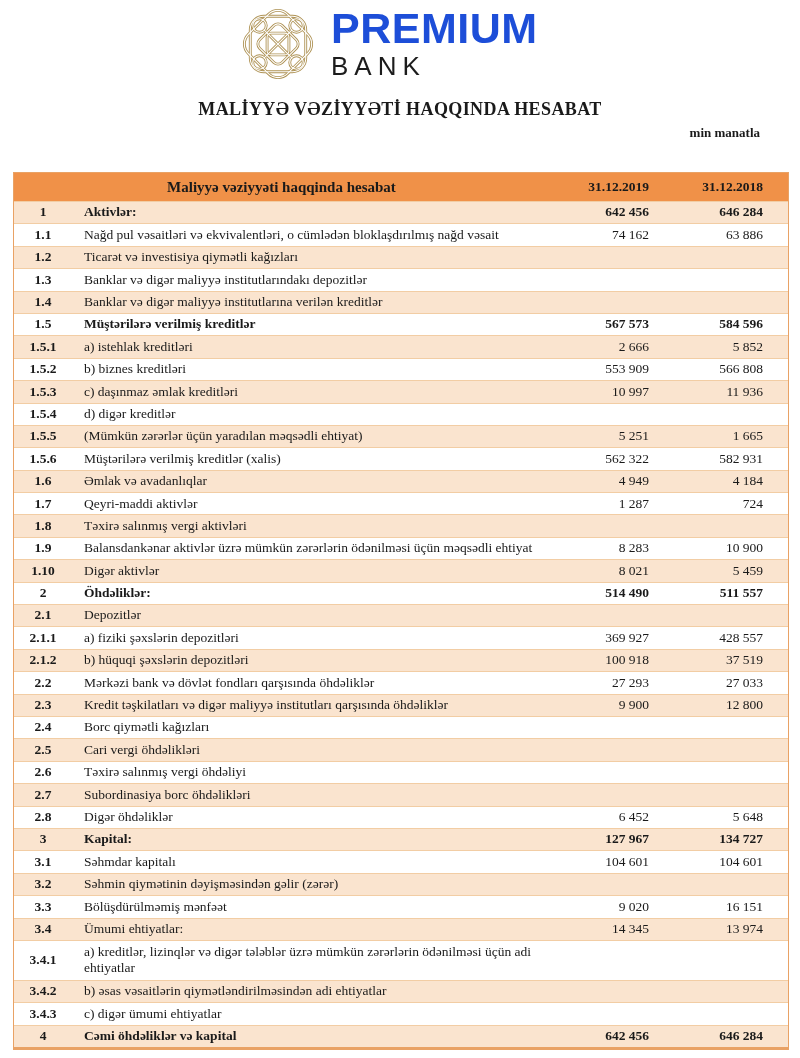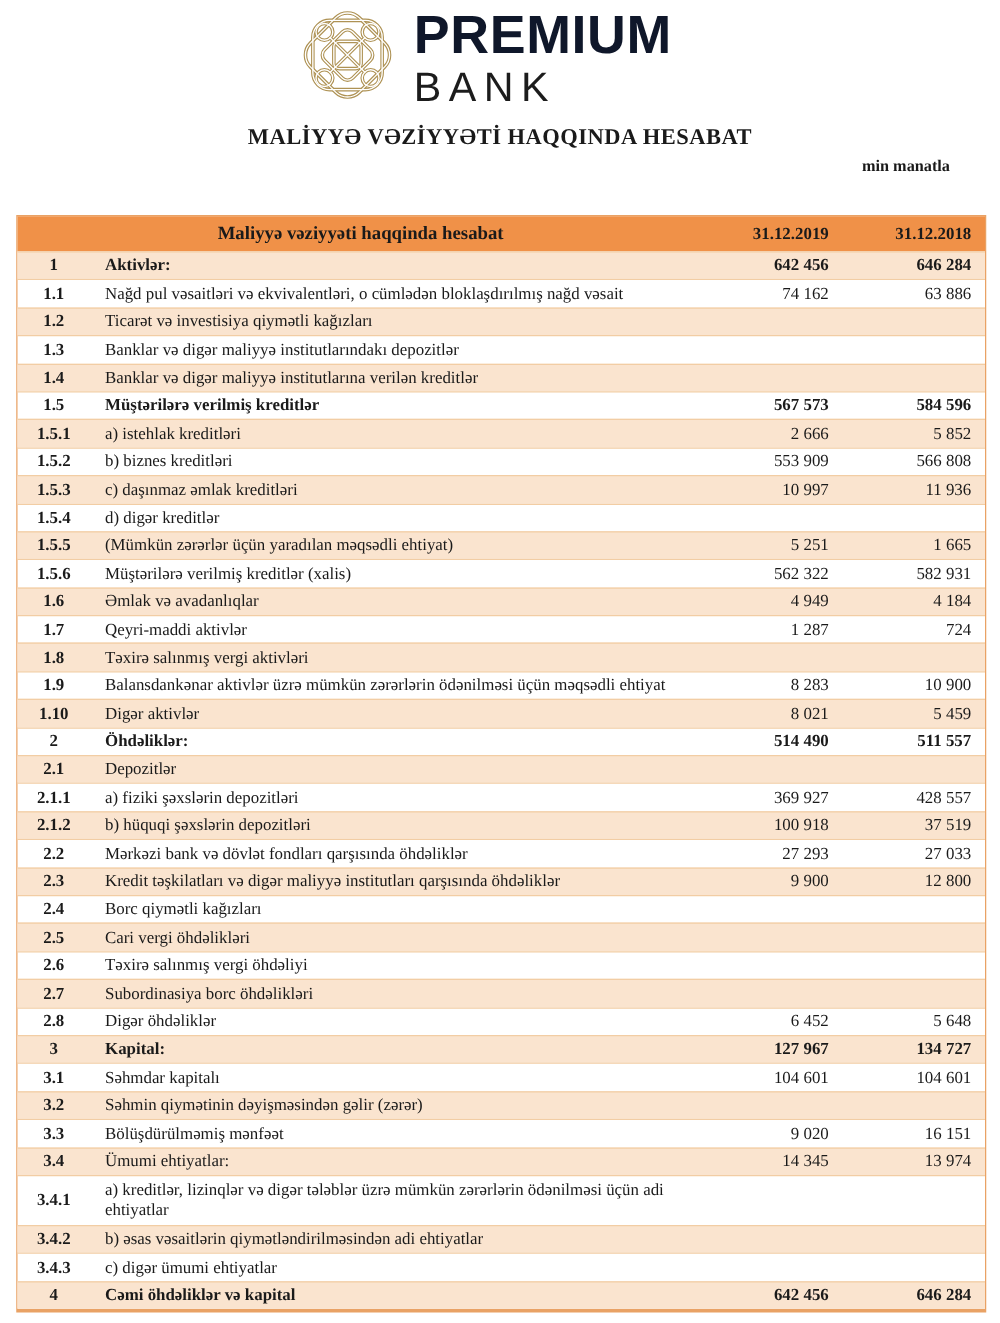--- a/index.html
+++ b/index.html
@@ -5,24 +5,24 @@
   html,body{margin:0;padding:0;background:#ffffff;}
   .page{
     position:relative;width:800px;height:1058px;background:#ffffff;overflow:hidden;
     font-family:"Liberation Serif", serif;color:#1a1a1a;
   }
   
   .emblem{position:absolute;left:236px;top:1px;width:84px;height:86px;}
   .wordmark{position:absolute;left:331px;top:7px;}
   .wordmark .premium{
     font-family:"Liberation Sans", sans-serif;font-weight:700;font-size:43px;
-    letter-spacing:.5px;line-height:1;color:#0f172a;
+    letter-spacing:.5px;line-height:1;color:#1d4ed8;
   }
   .wordmark .bank{
-    font-family:"Liberation Sans", sans-serif;font-weight:400;font-size:33px;
+    font-family:"Liberation Sans", sans-serif;font-weight:400;font-size:26px;
     letter-spacing:6px;line-height:1;color:#1c1c1c;margin-top:3px;
   }
   
   .report-title{
     position:absolute;top:99px;left:0;width:100%;text-align:center;
     font-weight:700;font-size:18px;letter-spacing:.4px;
   }
   .unit-note{
     position:absolute;top:125px;right:40px;font-weight:700;font-size:13px;
   }
@@ -31,21 +31,21 @@
     position:absolute;left:13px;top:172px;width:776px;
     border:1px solid #E9A265;border-bottom:3px solid #E9A265;
     box-sizing:border-box;background:#ffffff;
   }
   .thead{
     display:flex;align-items:center;height:28px;background:#F09148;
     font-weight:700;
   }
   .thead-title{flex:1;text-align:center;font-size:15px;}
   .c-v{width:100px;padding-right:12px;text-align:right;flex-shrink:0;box-sizing:content-box;}
-  .c-v2{width:102px;padding-right:11px;}
+  .c-v2{width:102px;padding-right:25px;}
   .thead .c-v{font-size:13.5px;}
   .trow{
     display:flex;align-items:center;border-top:1px solid #F2CDA4;
     font-size:13.5px;min-height:21.4px;line-height:1.22;
   }
   #rows .trow:nth-child(odd){background:#FAE4CF;}
   .c-no{width:58px;text-align:center;font-weight:700;flex-shrink:0;}
   .c-label{flex:1;padding:1px 6px 1px 12px;}
   .trow.bold{font-weight:700;}
   .trow.tall{min-height:39px;}

